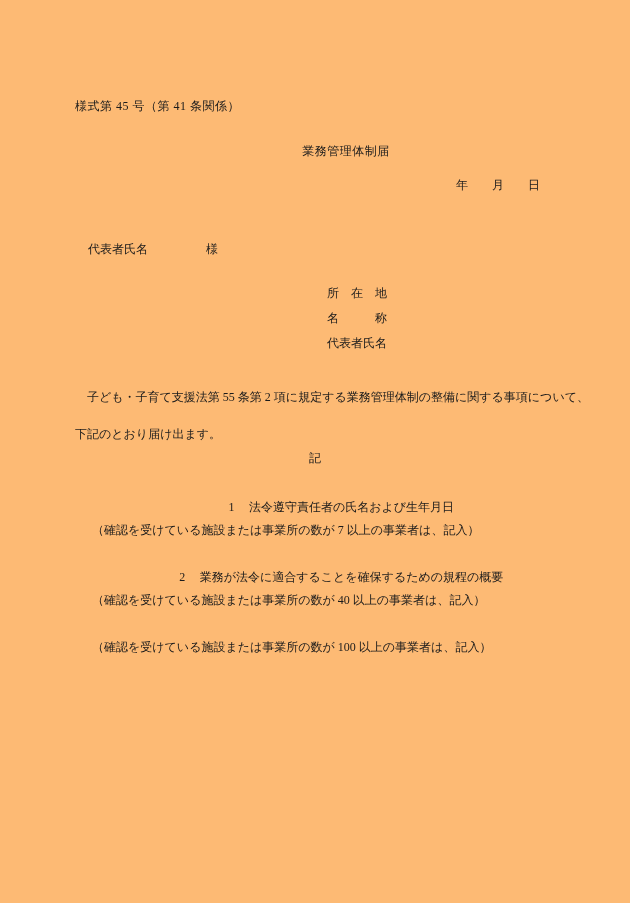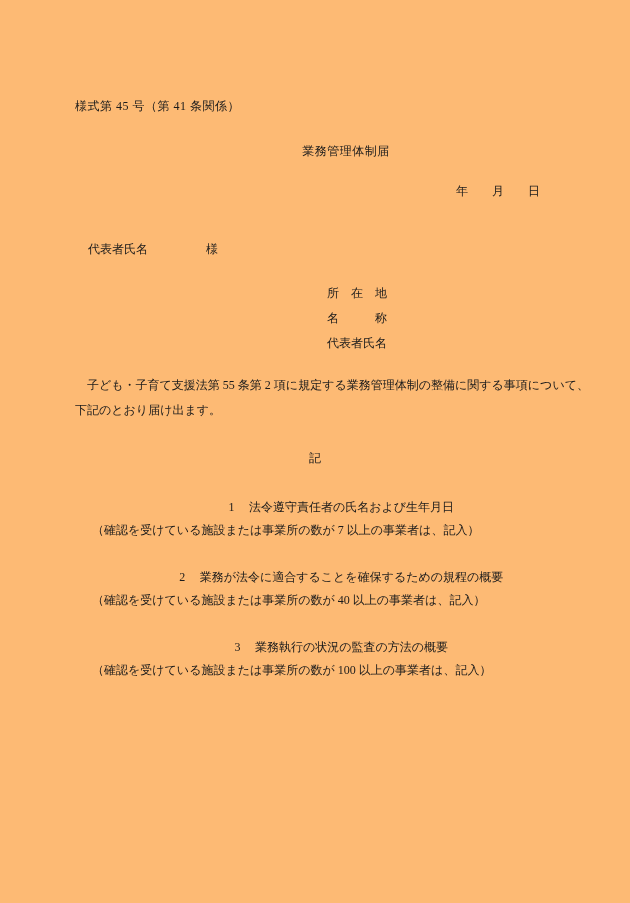--- a/index.html
+++ b/index.html
@@ -29,21 +29,21 @@
     top: 144px;
     left: 0;
     width: 100%;
     text-align: center;
     line-height: 14px;
     letter-spacing: 0.5px;
     margin-left: 31px;
   }
   .date-line {
     position: absolute;
-    top: 184px;
+    top: 178px;
     left: 456px;
     line-height: 14px;
   }
   .addressee {
     position: absolute;
     top: 242px;
     left: 88px;
     line-height: 14px;
   }
   .addressee .honorific {
@@ -61,20 +61,21 @@
   .body-text {
     position: absolute;
     top: 373px;
     left: 75px;
     width: 505px;
   }
   .body-text > div {
     line-height: 25px;
     height: 25px;
     white-space: nowrap;
+    margin-top: 12px;
   }
   .ki {
     position: absolute;
     top: 446px;
     left: 0;
     width: 100%;
     text-align: center;
     line-height: 25px;
   }
   .item {
@@ -140,19 +141,16 @@
   </div>
 
   <div class="item item-2">
     <div class="item-title">
       <span class="item-num">2</span><span>業務が法令に適合することを確保するための規程の概要</span>
     </div>
     <div class="item-note">（確認を受けている施設または事業所の数が 40 以上の事業者は、記入）</div>
   </div>
 
   <div class="item item-3">
-    <div class="item-title">
-      <span class="item-num">3</span><span>業務執行の状況の監査の方法の概要</span>
-    </div>
     <div class="item-note">（確認を受けている施設または事業所の数が 100 以上の事業者は、記入）</div>
   </div>
 
 </div>
 
 </body></html>

